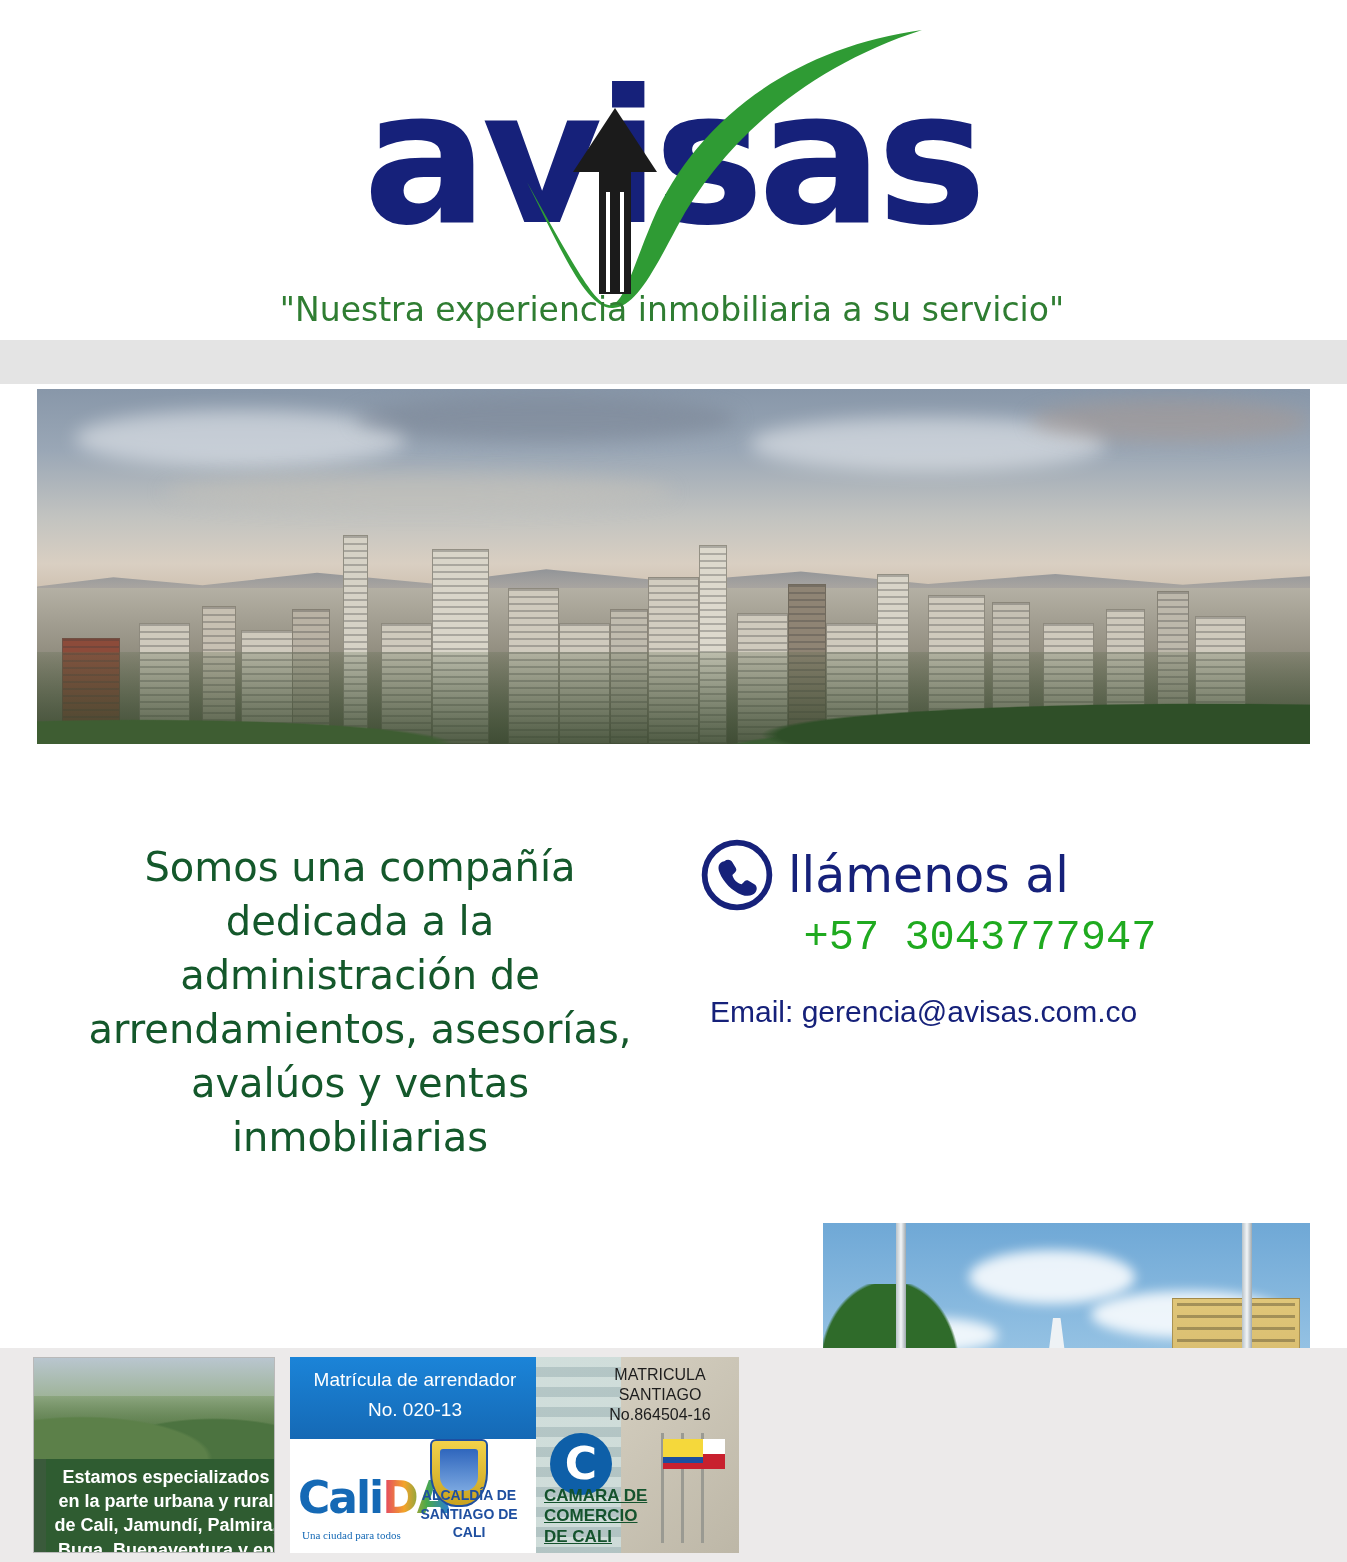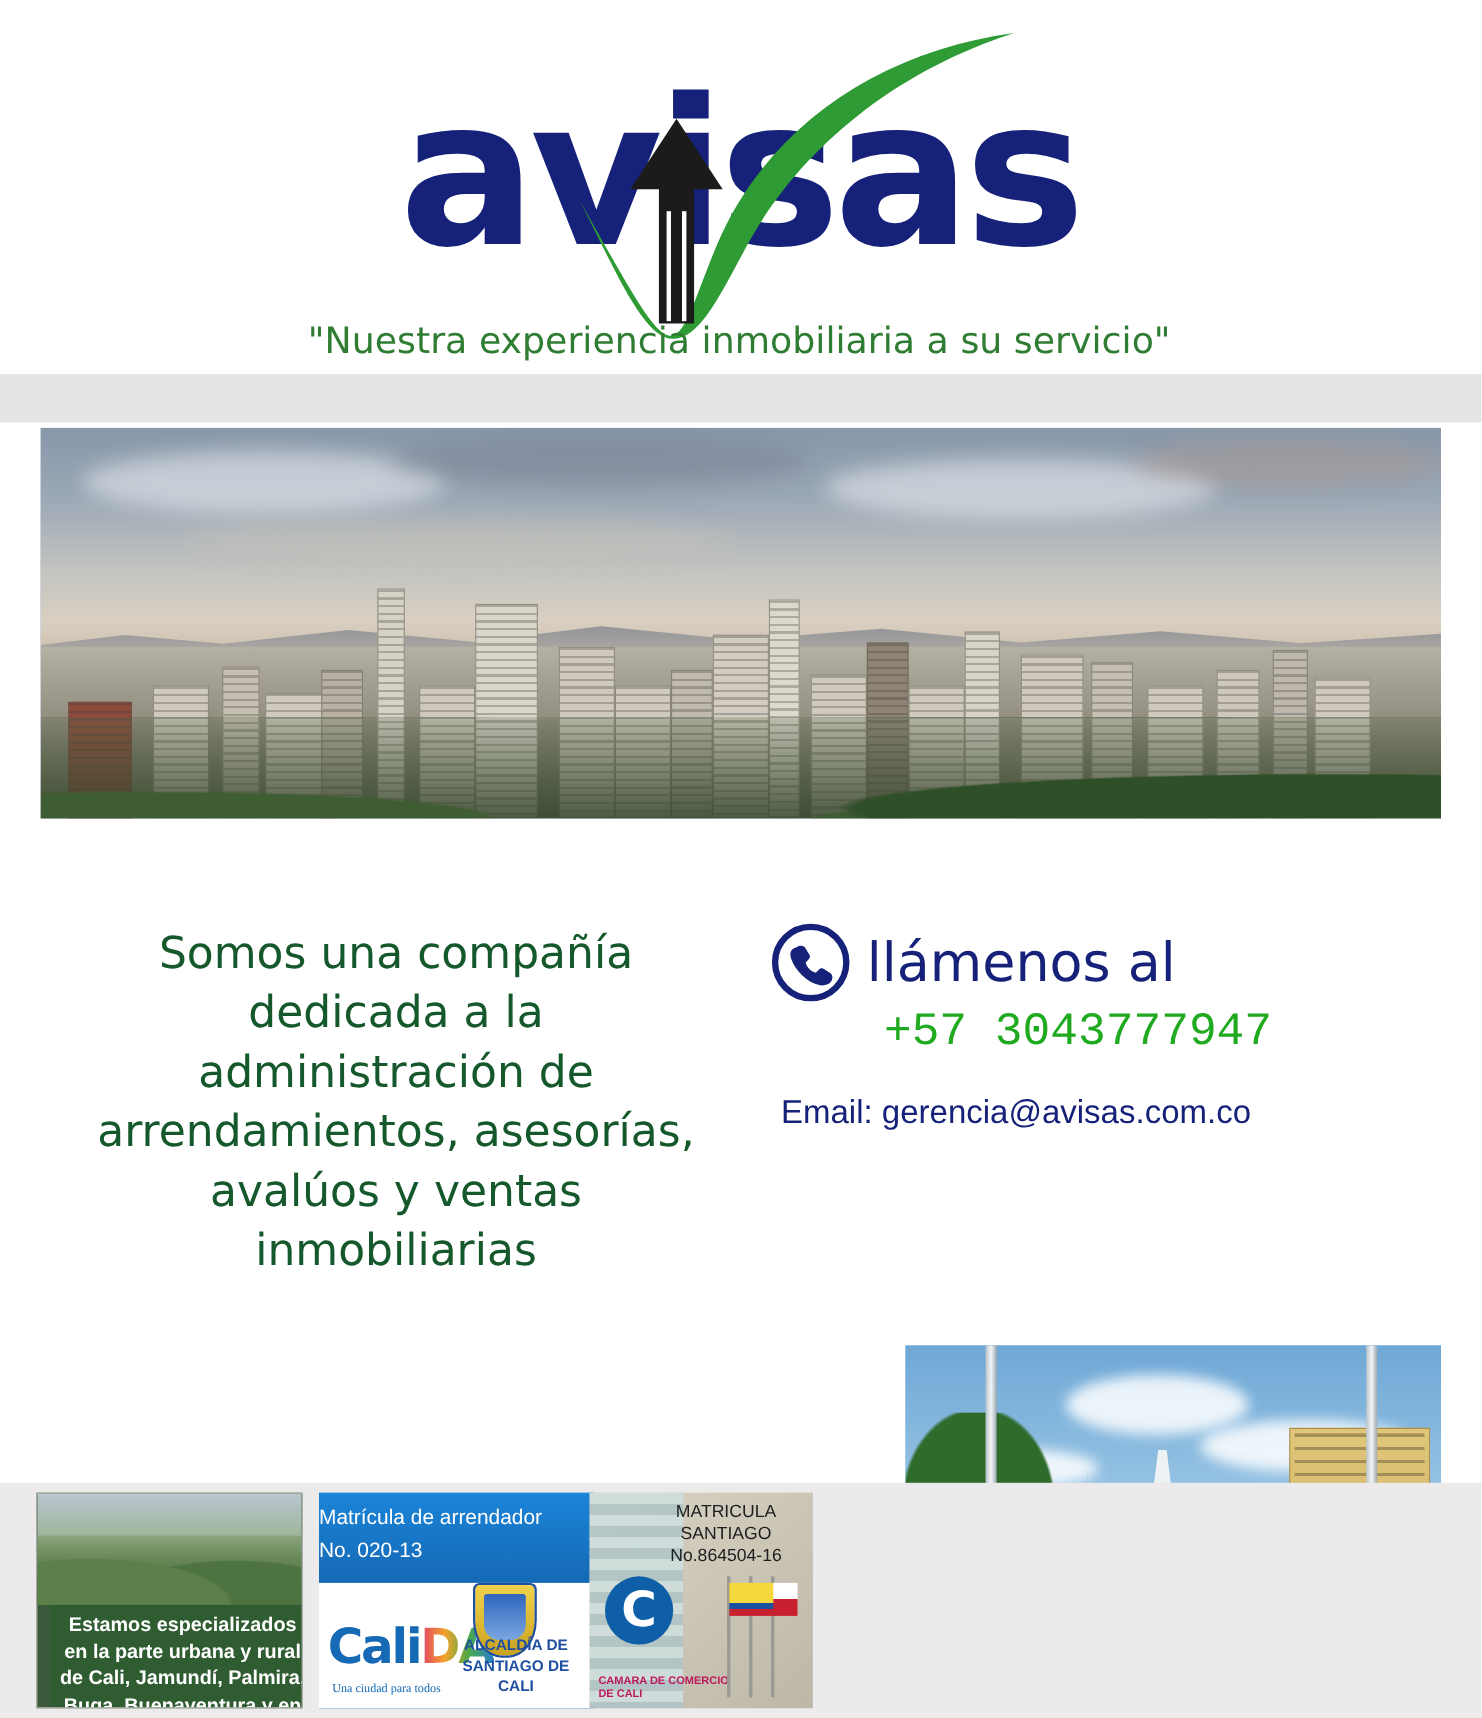--- a/index.html
+++ b/index.html
@@ -299,21 +299,21 @@
   
   .badge-arrendador {
     left: 290px;
     width: 250px;
     background: #1a7fd4;
   }
   .badge-arrendador .top {
     position: absolute; left: 0; top: 0; width: 100%; height: 42%;
     background: linear-gradient(180deg,#1b84d8,#1569b5);
     color: #ffffff;
-    text-align: left;
+    text-align: center;
     font-family: "Liberation Sans", sans-serif;
   }
   .badge-arrendador .t1 {
     display: block; padding-top: 12px; font-size: 19px;
   }
   .badge-arrendador .t2 {
     display: block; padding-top: 8px; font-size: 19px;
   }
   .badge-arrendador .bot {
     position: absolute; left: 0; bottom: 0; width: 100%; height: 58%;
@@ -401,24 +401,25 @@
     font-size: 44px;
     font-weight: bold;
     line-height: 62px;
     text-align: center;
   }
   .badge-camara .ccname {
     position: absolute;
     left: 8px; bottom: 6px;
     width: 120px;
     font-family: "Liberation Sans", sans-serif;
-    font-size: 10px;
+    font-size: 17px;
     font-weight: bold;
-    color: #be185d;
+    color: #14532d;
     line-height: 1.2;
+    text-decoration: underline;
   }
   .badge-camara .flags {
     position: absolute; right: 14px; bottom: 10px; width: 70px; height: 110px;
   }
   .badge-camara .flags i {
     position: absolute; bottom: 0; width: 3px; height: 100%; background: #9a9a92;
   }
   .badge-camara .flags i:nth-child(1){ left: 6px;}
   .badge-camara .flags i:nth-child(2){ left: 26px;}
   .badge-camara .flags i:nth-child(3){ left: 46px;}

